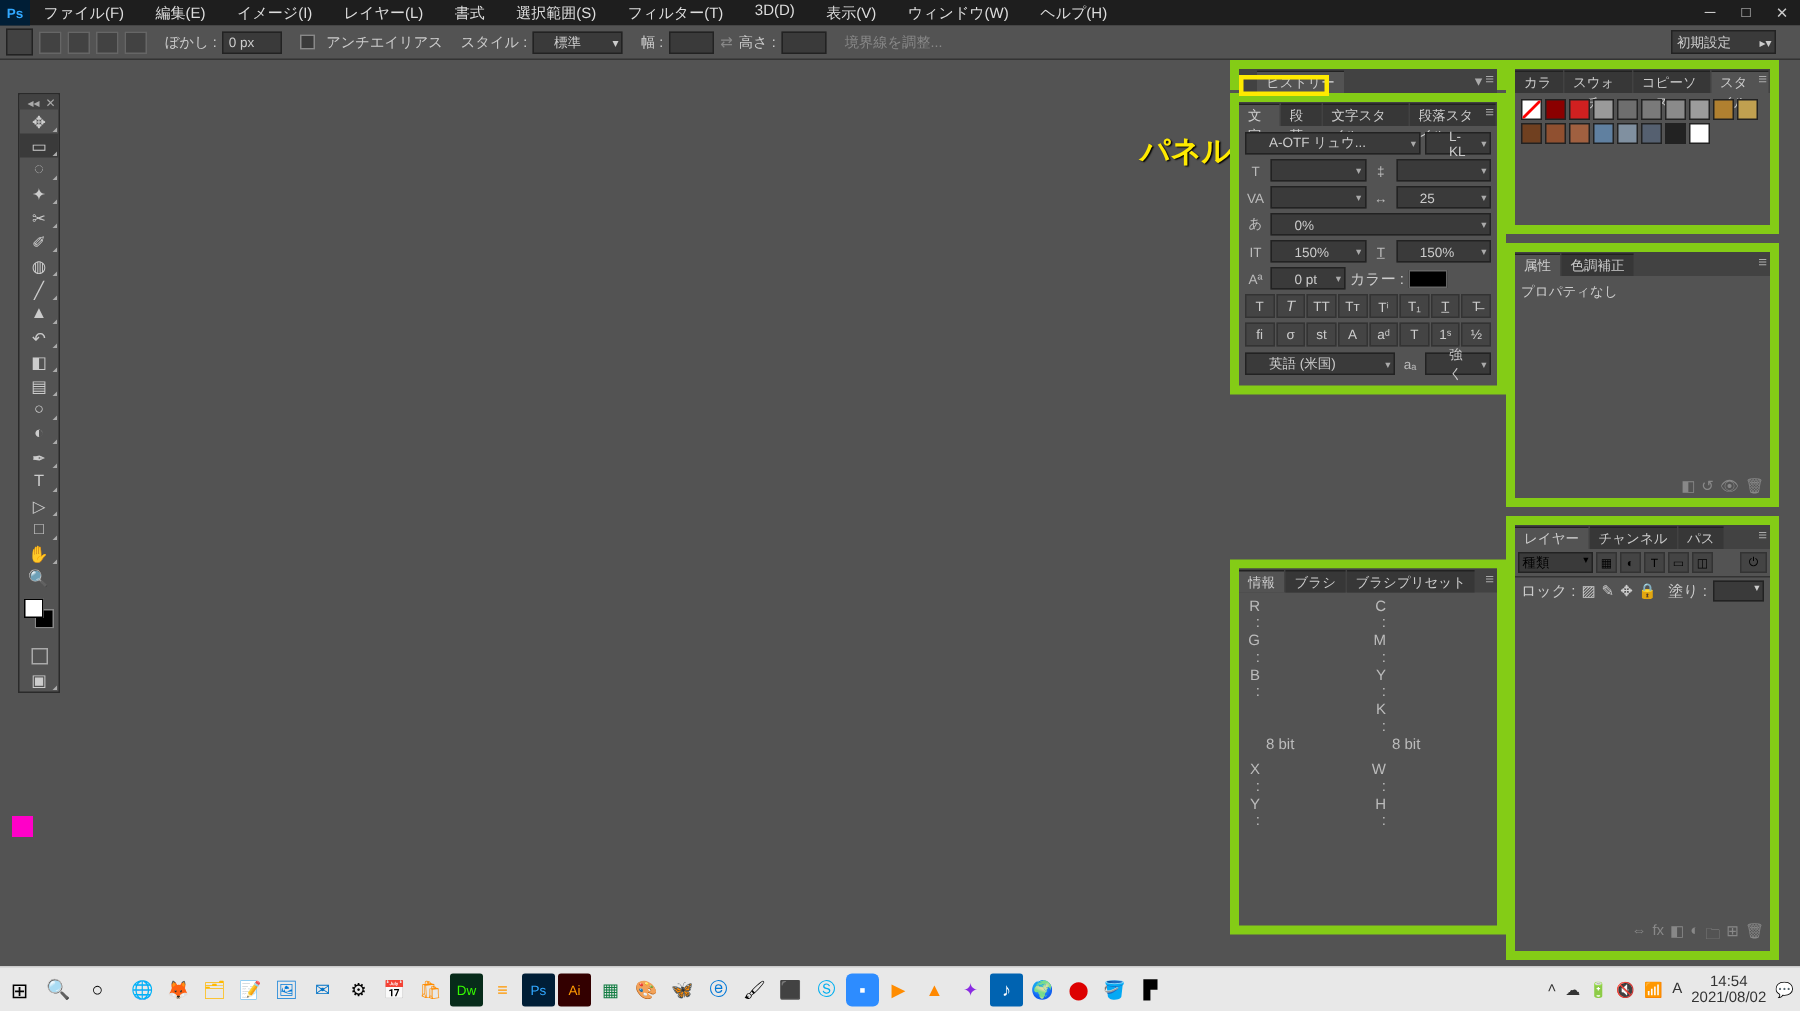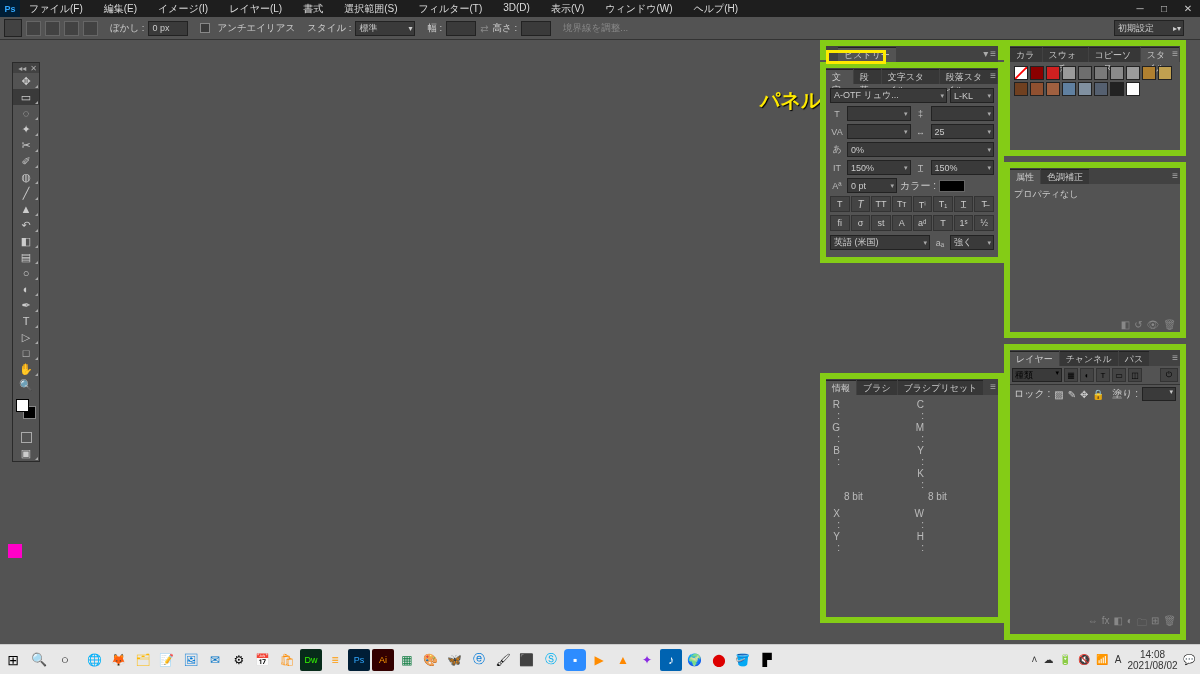--- a/index.html
+++ b/index.html
@@ -9,21 +9,21 @@
 .menubar { display:flex; gap:11px; margin-left:4px; flex:1; }
 .menuitem { padding:2px 5px; font-size:10px; cursor:pointer; }
 .winbtns { display:flex; }
 .winbtn { width:24px; height:17px; display:flex; align-items:center; justify-content:center; color:#ccc; font-size:10px; }
 .optionsbar { height:23px; background:#535353; border-bottom:1px solid #333; display:flex; align-items:center; padding:0 4px; color:#ccc; }
 .optionsbar .toolicon { width:18px; height:18px; background:#424242; margin-right:4px; border:1px solid #222;}
 .opt-group { display:flex; align-items:center; gap:4px; margin-right:12px; }
 .opt-icon { width:15px; height:15px; background:#424242; display:inline-block; border:1px solid #666; }
 .opt-label { font-size:9.5px; }
 .opt-field { width:40px; height:15px; background:#3a3a3a; border:1px solid #222; color:#ccc; padding:0 3px; font-size:9px; display:flex; align-items:center;}
-.opt-select { width:60px; height:15px; background:#3a3a3a; border:1px solid #222; color:#ccc; font-size:9px; display:flex; align-items:center; padding:0 3px; position:relative;}
+.opt-select { width:60px; height:15px; background:#3a3a3a; border:1px solid #222; color:#ccc; font-size:9px; display:flex; align-items:center; padding:0 13px; position:relative;}
 .opt-select::after{content:"▾";position:absolute;right:2px;font-size:8px;}
 .ws-select { position:absolute; right:16px; top:20px; width:70px; height:16px; background:#3a3a3a; border:1px solid #222; color:#ccc; font-size:9px; display:flex; align-items:center; padding:0 3px;}
 .ws-select::after{content:"▸▾";position:absolute;right:2px;font-size:8px;}
 
 .toolbox { position:absolute; left:12px; top:62px; width:28px; background:#535353; border:1px solid #2a2a2a; }
 .toolbox-header { height:10px; background:#424242; display:flex; align-items:center; justify-content:flex-end; padding-right:2px;}
 .toolbox-header span{font-size:8px;color:#aaa;}
 .tool-col { display:flex; flex-direction:column; }
 .tool { width:26px; height:16px; display:flex; align-items:center; justify-content:center; color:#ccc; font-size:11px; position:relative;}
 .tool.selected { background:#3a3a3a; }
@@ -44,21 +44,21 @@
 .ptab.active { background:#535353; }
 .panel-icons { position:absolute; right:2px; top:2px; display:flex; gap:2px; color:#aaa; font-size:8px;}
 .panel-body { padding:4px; color:#ccc; font-size:9px;}
 
 .history-highlight { border:3px solid #ffea00; position:absolute; left:0px; top:4px; width:60px; height:14px; z-index:5; pointer-events:none;}
 .history-panel{position:relative;}
 
 .annot { position:absolute; left:760px; top:87px; color:#ffea00; font-size:20px; font-weight:bold; text-shadow:1px 1px 1px #000;}
 
 .char-row{display:flex;align-items:center;gap:3px;margin-bottom:3px;}
-.char-row .fld{flex:1;height:15px;background:#3a3a3a;border:1px solid #222;display:flex;align-items:center;padding:0 3px;font-size:9px;position:relative;}
+.char-row .fld{flex:1;height:15px;background:#3a3a3a;border:1px solid #222;display:flex;align-items:center;padding:0 15px;font-size:9px;position:relative;}
 .char-row .fld::after{content:"▾";position:absolute;right:2px;font-size:7px;color:#aaa;}
 .char-row .ico{width:14px;text-align:center;font-size:9px;color:#bbb;}
 .char-btnrow{display:flex;gap:1px;margin-top:3px;}
 .char-btnrow span{flex:1;height:16px;background:#444;display:flex;align-items:center;justify-content:center;font-size:9px;border:1px solid #333;}
 
 .info-grid{display:grid;grid-template-columns:10px 1fr 10px 1fr;gap:1px 4px;font-size:9px;color:#bbb;}
 .info-grid .lbl{text-align:right;}
 .info-grid .v{color:#ddd;}
 .info-sep{height:6px;}
 
@@ -456,18 +456,18 @@
     <div class="app-ico">▛</div>
   </div>
   <div class="tb-tray">
     <span>˄</span>
     <span>☁</span>
     <span>🔋</span>
     <span>🔇</span>
     <span>📶</span>
     <span>A</span>
     <div class="tb-clock">
-      <div>14:08</div>
+      <div>14:54</div>
       <div>2021/08/02</div>
     </div>
     <span>💬</span>
   </div>
 </div>
 
 </body></html>

